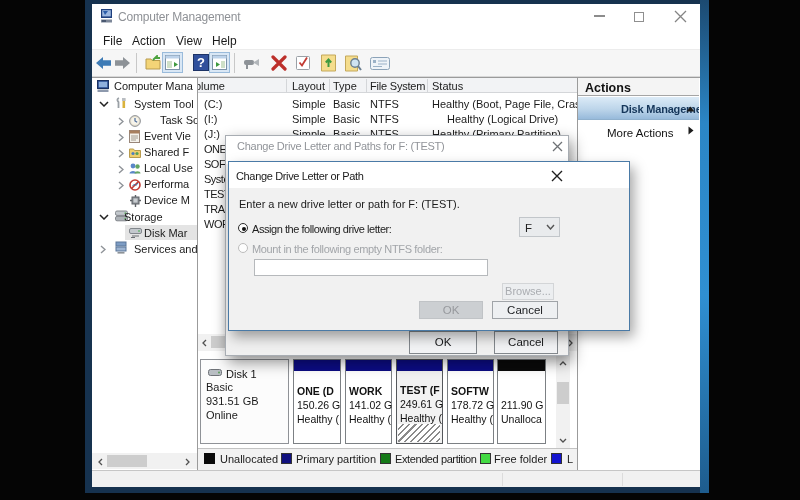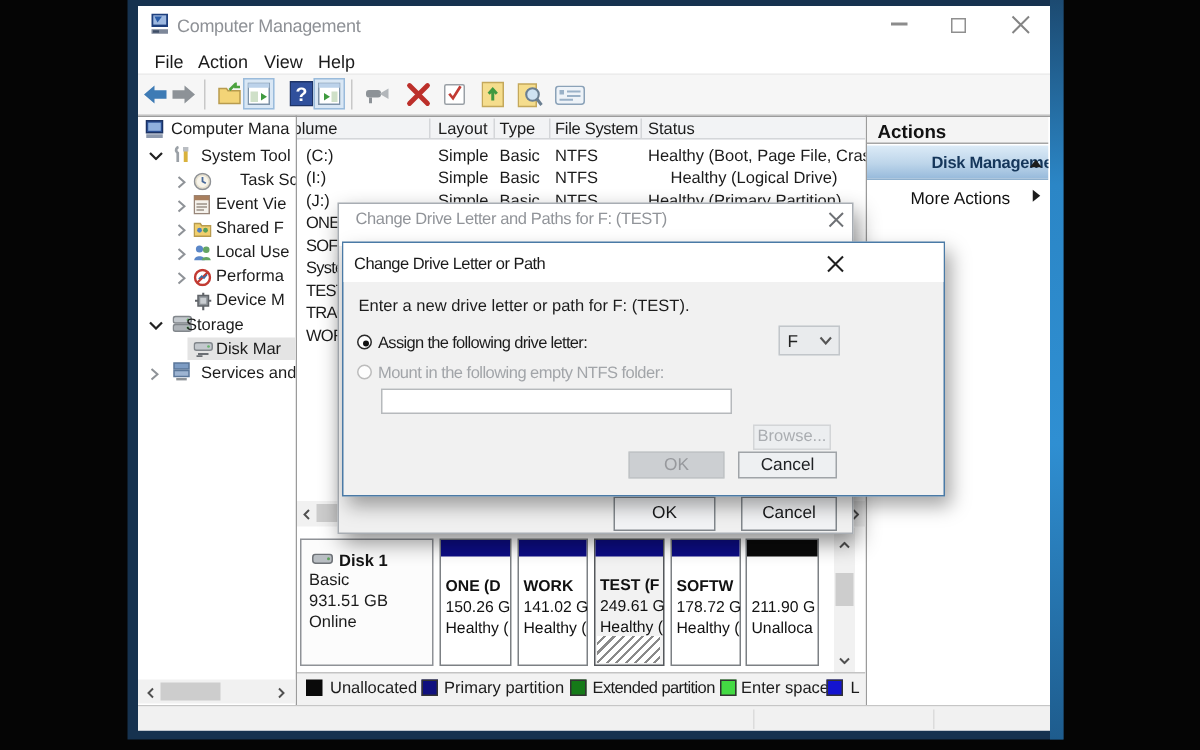--- a/index.html
+++ b/index.html
@@ -271,21 +271,21 @@
     <div class="ab" style="left:13px;top:258px;width:200px;height:12px;background:#cdcdcd;"></div>
     <svg class="ab" style="left:370px;top:261px;" width="5" height="8" viewBox="0 0 5 8">
         <path d="M1 1 L4 4 L1 7" stroke="#505050" stroke-width="1.3" fill="none"></path>
       </svg>
 
     <div class="ab" style="left:2px;top:281px;width:89px;height:85px;background:#fcfcfc;border:1px solid #8f9297;"></div>
     <svg class="ab" style="left:10px;top:291px;" width="14" height="7" viewBox="0 0 14 7">
       <rect x="0.5" y="0.5" width="13" height="6" rx="2" fill="#b9bec3" stroke="#6f7378"></rect>
       <circle cx="11" cy="3.5" r="1" fill="#5da05d"></circle>
     </svg>
-    <div class="ab" style="left:28px;top:290px;font-size:11px;font-weight:bold;color:#141414;white-space:nowrap;">Disk 1</div>
+    <div class="ab" style="left:28px;top:290px;font-size:11px;font-weight:normal;color:#141414;white-space:nowrap;">Disk 1</div>
     <div class="ab t11" style="left:8px;top:304px;">Basic</div>
     <div class="ab t11" style="left:8px;top:318px;">931.51 GB</div>
     <div class="ab t11" style="left:8px;top:332px;">Online</div>
 
     <div class="ab" style="left:95px;top:281px;width:48px;height:85px;background:#fff;border:1px solid #7c8084;">
       <div style="position:absolute;left:0;top:0;width:100%;height:11px;background:#0c0c84;"></div>
       <div style="position:absolute;left:3px;top:25px;font-size:10.5px;font-weight:bold;color:#111;white-space:nowrap;">ONE  (D</div>
       <div style="position:absolute;left:3px;top:39px;font-size:10.5px;color:#111;white-space:nowrap;">150.26 G</div>
       <div style="position:absolute;left:3px;top:53px;font-size:10.5px;color:#111;white-space:nowrap;">Healthy (</div>
     </div>
@@ -324,21 +324,21 @@
       </svg>
 
     <div class="ab" style="left:0;top:370px;width:379px;height:22px;background:#f2f2f2;border-top:1px solid #c3c3c3;"></div>
     <div class="ab" style="left:6px;top:374.5px;width:11px;height:11px;background:#0a0a0a;"></div>
     <div class="ab t11" style="left:22px;top:376px;">Unallocated</div>
     <div class="ab" style="left:83px;top:374.5px;width:11px;height:11px;background:#10107e;border:1px solid #333;"></div>
     <div class="ab t11" style="left:98px;top:376px;">Primary partition</div>
     <div class="ab" style="left:182px;top:374.5px;width:11px;height:11px;background:#157a18;border:1px solid #333;"></div>
     <div class="ab t11" style="left:197px;top:376px;letter-spacing:-0.4px;">Extended partition</div>
     <div class="ab" style="left:282px;top:374.5px;width:11px;height:11px;background:#43da43;border:1px solid #333;"></div>
-    <div class="ab t11" style="left:296px;top:376px;">Enter space</div>
+    <div class="ab t11" style="left:296px;top:376px;">Free folder</div>
     <div class="ab" style="left:353px;top:374.5px;width:11px;height:11px;background:#1414cf;border:1px solid #333;"></div>
     <div class="ab t11" style="left:369px;top:376px;width:6px;overflow:hidden;">Logical drive</div>
   </div>
 
   <div id="act" class="ab" style="left:578px;top:78px;width:121px;height:392px;background:#fff;overflow:hidden;">
     <div class="ab" style="left:0;top:0;width:121px;height:18px;background:#f4f4f4;border-bottom:1px solid #a5a5a5;"></div>
     <div class="ab" style="left:7px;top:3px;font-size:12.5px;font-weight:bold;color:#121212;white-space:nowrap;">Actions</div>
     <div class="ab" style="left:0;top:19px;width:121px;height:23px;background:linear-gradient(180deg,#dcebf7 0%,#bdd5ea 55%,#97badb 100%);border-bottom:1px solid #8fb0cd;"></div>
     <div class="ab" style="left:7px;top:25px;font-size:11px;letter-spacing:-0.2px;font-weight:bold;color:#15365a;white-space:nowrap;padding-left:36px;">Disk Management</div>
     <svg class="ab" style="left:108px;top:28px;" width="9" height="6" viewBox="0 0 9 6">

